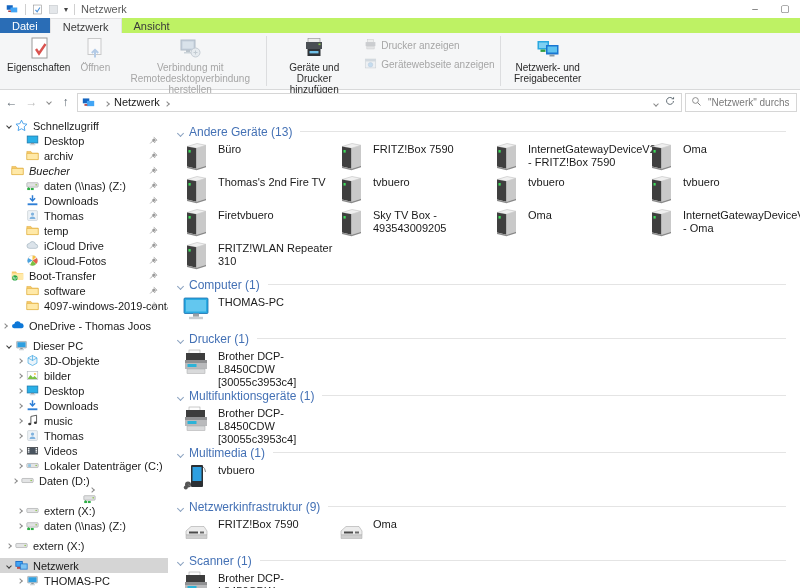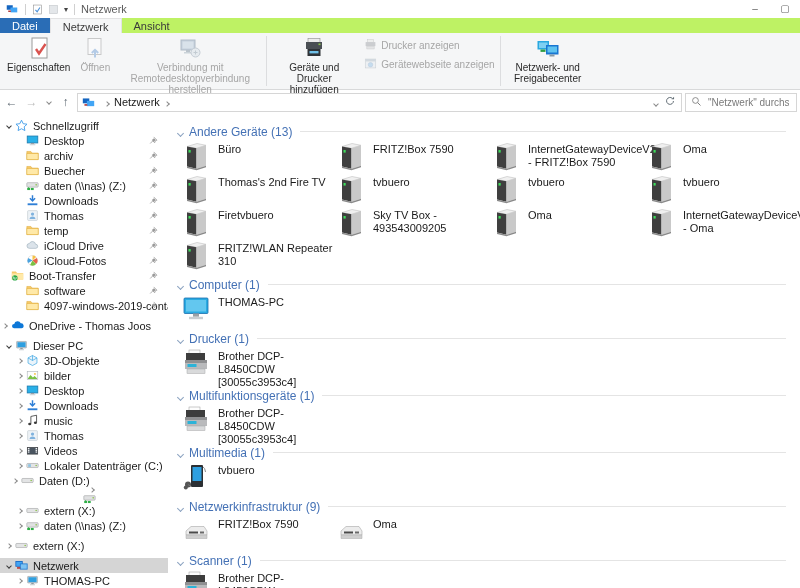--- a/index.html
+++ b/index.html
@@ -274,21 +274,21 @@
             <path d="M1 3h5l1.5 2H15v8H1z" fill="#f7c96a" stroke="#dca62d" stroke-width=".6"></path>
             <path d="M1 5.5h14V13H1z" fill="#ffe9a8" stroke="#dca62d" stroke-width=".6"></path>
           </svg>
         </span>
         <span class="slabel">archiv</span>
         <span class="spin"><svg viewBox="0 0 12 12" width="9" height="9">
             <path d="M6.2 1.2l4.4 4.4-1.7.4L7.5 9 5 6.5 1.6 10" stroke="#8a8a8a" fill="none" stroke-width=".9"></path>
             <path d="M5 6.5L3.7 5.2l3-2.2 2.1 2.1-2.2 3z" fill="#9a9a9a"></path>
           </svg></span>
       </div>
-      <div class="srow" style="padding-left: 15px;">
+      <div class="srow" style=" font-style: italic;">
         <span class="sexp"></span>
         <span class="sico">
           <svg viewBox="0 0 16 16">
             <path d="M1 3h5l1.5 2H15v8H1z" fill="#f7c96a" stroke="#dca62d" stroke-width=".6"></path>
             <path d="M1 5.5h14V13H1z" fill="#ffe9a8" stroke="#dca62d" stroke-width=".6"></path>
           </svg>
         </span>
         <span class="slabel">Buecher</span>
         <span class="spin"><svg viewBox="0 0 12 12" width="9" height="9">
             <path d="M6.2 1.2l4.4 4.4-1.7.4L7.5 9 5 6.5 1.6 10" stroke="#8a8a8a" fill="none" stroke-width=".9"></path>

